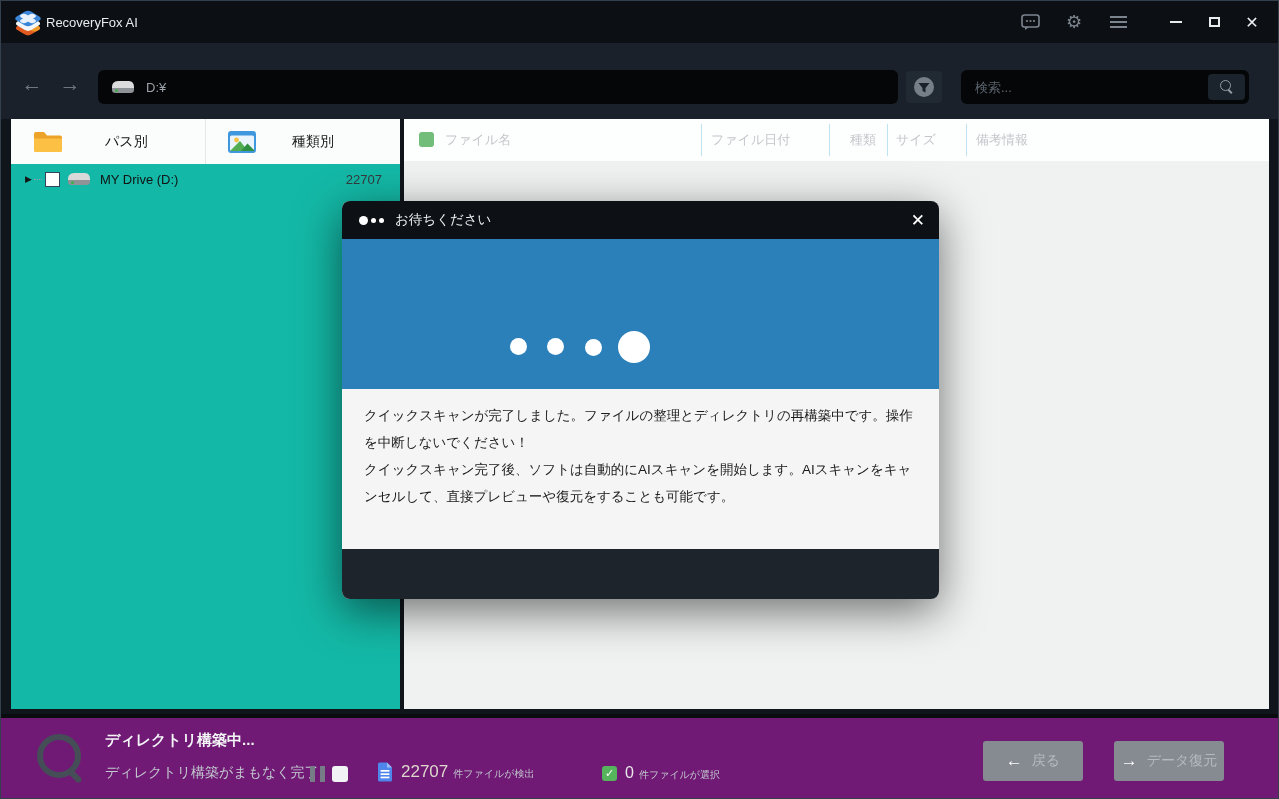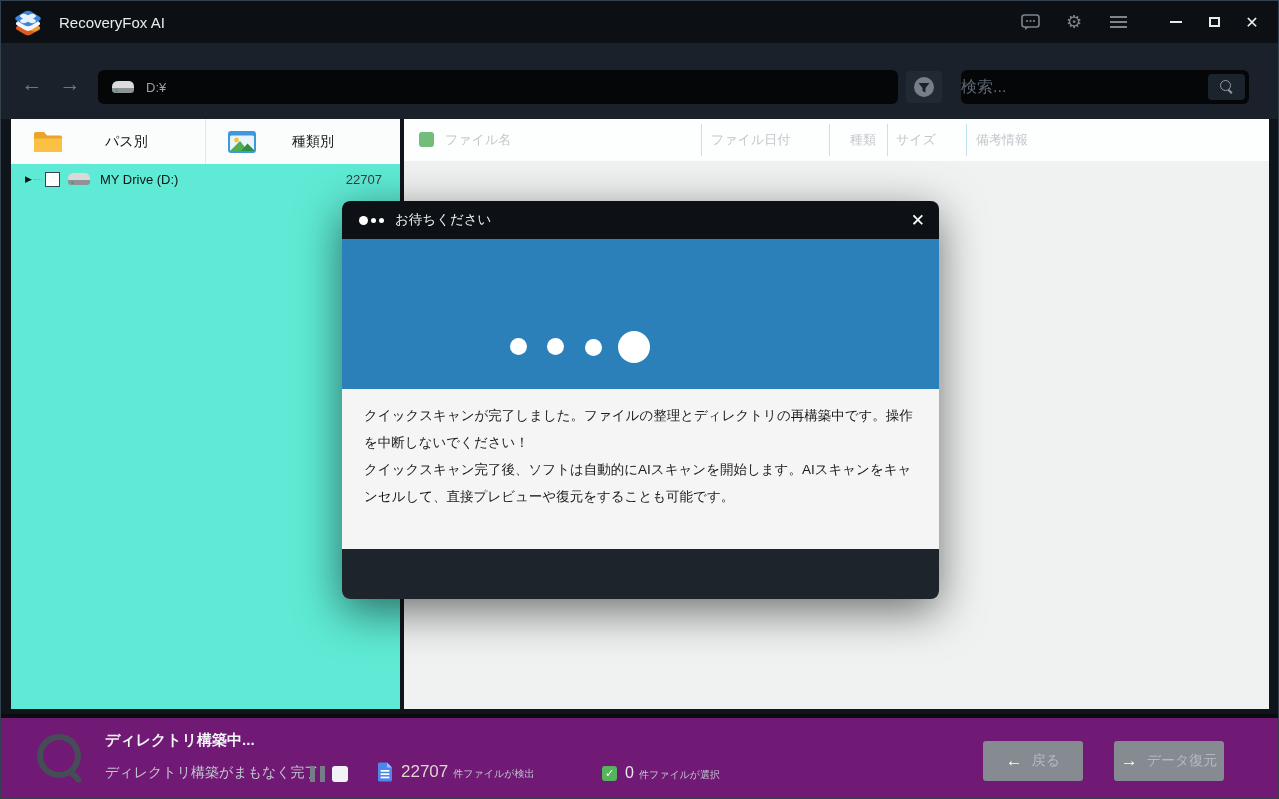--- a/index.html
+++ b/index.html
@@ -3,49 +3,49 @@
 <meta charset="utf-8">
 <style>
   * { margin:0; padding:0; box-sizing:border-box; }
   html,body { width:1279px; height:799px; background:#000; }
   body { font-family:"Liberation Sans","DejaVu Sans",sans-serif; }
   .window { position:relative; width:1279px; height:799px; background:#10151b; overflow:hidden; border:1px solid #33404d; }
 
   
   .titlebar { position:absolute; left:0; top:0; width:100%; height:42px; background:#0c1015; display:flex; align-items:center; }
   .logo { margin-left:12px; width:30px; height:32px; }
-  .app-title { margin-left:16px; color:#e9ebed; font-size:15px; }
+  .app-title { margin-left:3px; color:#e9ebed; font-size:13px; }
   .tb-right { position:absolute; right:16px; top:0; height:42px; display:flex; align-items:center; gap:24px; }
   .tb-ico { width:20px; height:20px; display:flex; align-items:center; justify-content:center; color:#7c848e; cursor:pointer; }
   .gear-glyph { font-size:18px; line-height:1; }
   .menu-bars { display:flex; flex-direction:column; gap:3px; }
   .menu-bars i { display:block; width:17px; height:2px; background:#7c848e; }
   .win-group { display:flex; gap:18px; margin-left:14px; align-items:center; }
   .min-bar { width:12px; height:2px; background:#e8eaec; }
   .max-box { width:11px; height:10px; border:2px solid #e8eaec; }
   .close-x { color:#eceef0; font-size:16px; }
 
   
   .navbar { position:absolute; left:0; top:42px; width:100%; height:76px; background:#1a212a; }
   .nav-arrow { position:absolute; top:26px; width:30px; height:30px; color:#6d7681; font-size:21px; display:flex; align-items:center; justify-content:center; cursor:pointer; }
   .arrow-back { left:16px; } .arrow-fwd { left:54px; }
   .path-field { position:absolute; left:97px; top:27px; width:800px; height:34px; background:#050607; border-radius:6px; display:flex; align-items:center; cursor:text; }
   .path-drive-ico { margin-left:12px; }
   .path-text { margin-left:10px; color:#9aa1a8; font-size:13px; }
   .filter-btn { position:absolute; left:905px; top:28px; width:36px; height:32px; background:#212932; border-radius:4px; display:flex; align-items:center; justify-content:center; cursor:pointer; }
   .search-field { position:absolute; left:960px; top:27px; width:288px; height:34px; background:#050607; border-radius:6px; }
-  .search-input { position:absolute; left:0; top:0; width:240px; height:34px; background:transparent; border:none; outline:none; color:#aeb4ba; font-size:16px; font-family:inherit; }
+  .search-input { position:absolute; left:0; top:0; width:240px; height:34px; background:transparent; border:none; outline:none; color:#aeb4ba; font-size:13px; padding-left:14px; font-family:inherit; }
   .search-input::placeholder { color:#5c6670; }
   .search-btn { position:absolute; right:4px; top:4px; width:37px; height:26px; background:#1b232c; border-radius:4px; display:flex; align-items:center; justify-content:center; cursor:pointer; }
   .mag { position:relative; width:14px; height:14px; }
   .mag::before { content:""; position:absolute; left:0; top:0; width:9px; height:9px; border:1.6px solid #939aa2; border-radius:50%; }
   .mag::after { content:""; position:absolute; left:9px; top:9px; width:5px; height:1.6px; background:#939aa2; transform:rotate(45deg); transform-origin:0 0; }
 
   
-  .sidebar { position:absolute; left:10px; top:118px; width:389px; height:590px; background:#5eead4; }
+  .sidebar { position:absolute; left:10px; top:118px; width:389px; height:590px; background:#14b8a6; }
   .main-panel { position:absolute; left:403px; top:118px; width:865px; height:590px; background:#f0f2f2; }
 
   .tabs { position:relative; height:45px; background:#fbfcfc; display:flex; }
   .tab { flex:1; display:flex; align-items:center; cursor:pointer; position:relative; }
   .tab + .tab { border-left:1px solid #e3e7e9; }
   .tab .t-ico { margin-left:22px; }
   .tab .t-label { margin-left:42px; font-size:14px; color:#141414; }
   .tab2 .t-label { margin-left:36px; }
 
   .tree-row { position:relative; height:30px; display:flex; align-items:center; cursor:pointer; }

